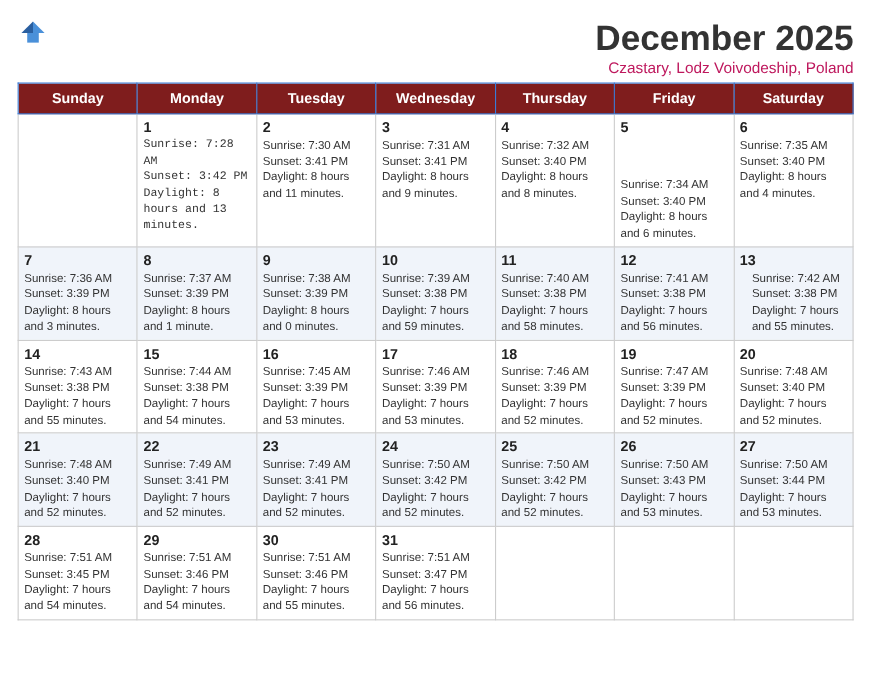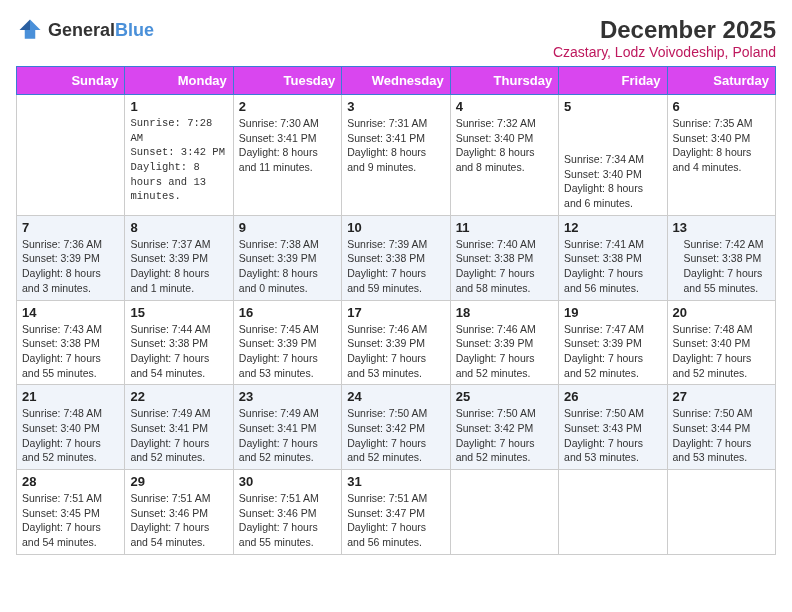--- a/index.html
+++ b/index.html
@@ -32,37 +32,37 @@
       color: #4a90d9;
     }
     .logo-icon {
       width: 28px;
       height: 28px;
     }
     .title-block {
       text-align: right;
     }
     .calendar-title {
-      font-size: 24px;
+      font-size: 32px;
       font-weight: bold;
       color: #333;
     }
     .calendar-subtitle {
       font-size: 14px;
       color: #be185d;
     }
     .calendar-table {
       width: 100%;
       border-collapse: collapse;
       font-size: 11px;
     }
     .calendar-table thead th {
-      background-color: #d946ef;
+      background-color: #7f1d1d;
       color: #fff;
-      text-align: right;
+      text-align: center;
       padding: 6px 6px;
       font-size: 13px;
       font-weight: bold;
       border: 1px solid #3a7bd5;
     }
     .calendar-table tbody td {
       border: 1px solid #ccc;
       vertical-align: top;
       padding: 4px 5px;
       width: 108px;
@@ -92,23 +92,20 @@
 </head>
 <body>
 
 <div class="header">
   <div class="logo">
     <svg class="logo-icon" viewBox="0 0 32 32" xmlns="http://www.w3.org/2000/svg">
       <polygon points="16,4 28,16 16,16" fill="#4a90d9"></polygon>
       <polygon points="16,4 4,16 16,16" fill="#2a5fa0"></polygon>
       <rect x="10" y="16" width="12" height="10" fill="#4a90d9"></rect>
     </svg>
-    <div>
-      <span class="logo-text-general">General</span><span class="logo-text-blue">Blue</span>
-    </div>
   </div>
   <div class="title-block">
     <div class="calendar-title">December 2025</div>
     <div class="calendar-subtitle">Czastary, Lodz Voivodeship, Poland</div>
   </div>
 </div>
 
 <table class="calendar-table">
   <thead>
     <tr>

